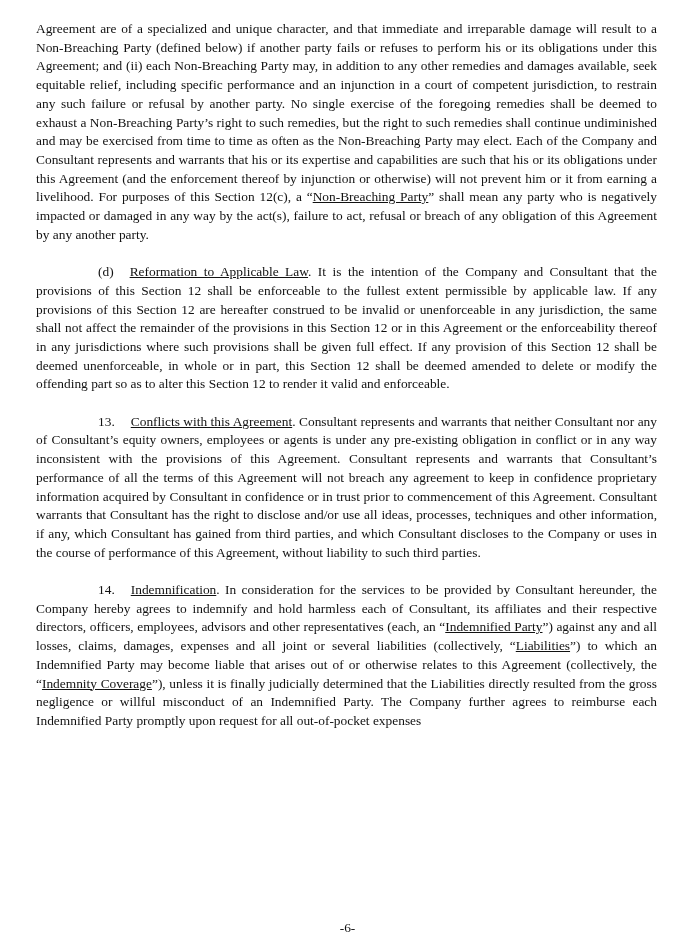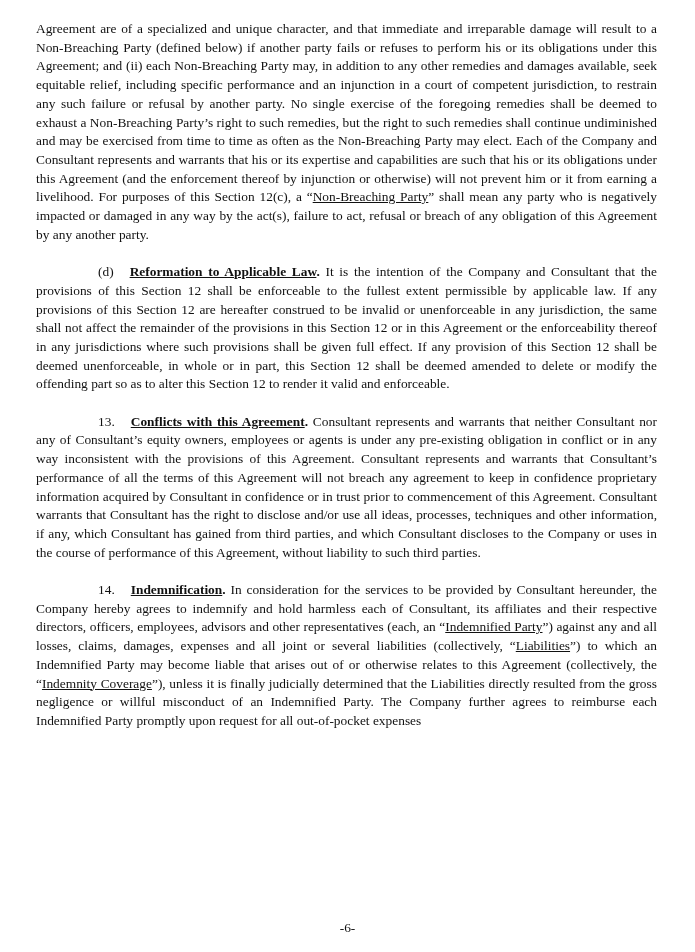--- a/index.html
+++ b/index.html
@@ -35,21 +35,21 @@
     margin-top: 18.7px;
   }
   .sp-indent {
     display: inline-block;
     width: 62px;
   }
   .sp-gap {
     display: inline-block;
     width: 16px;
   }
-  .run-bold { font-weight: bold; }
+  .run-bold { font-weight: normal; }
   .run-underline { text-decoration: underline; }
   .footer {
     position: absolute;
     bottom: 16px;
     left: 0;
     width: 695px;
     text-align: center;
     font-size: 13.4px;
   }
 </style>

